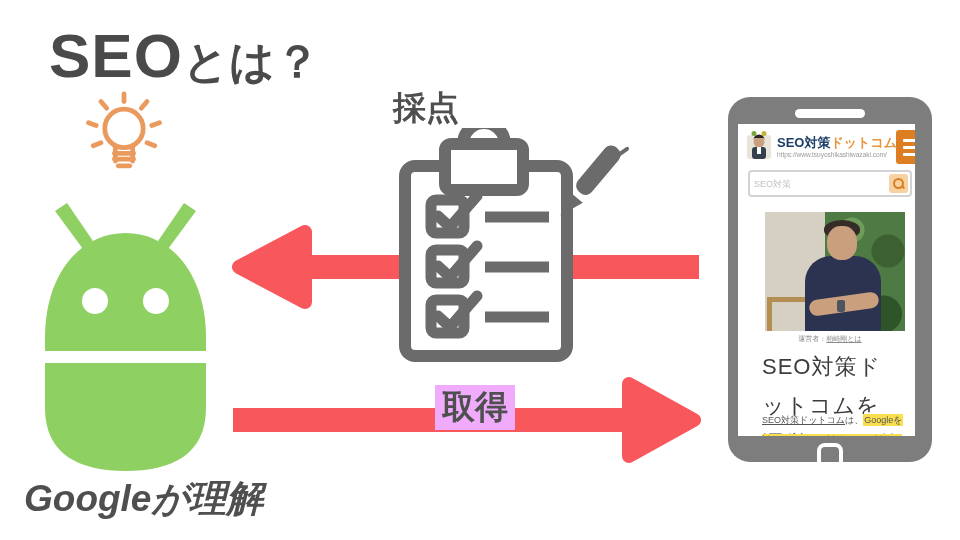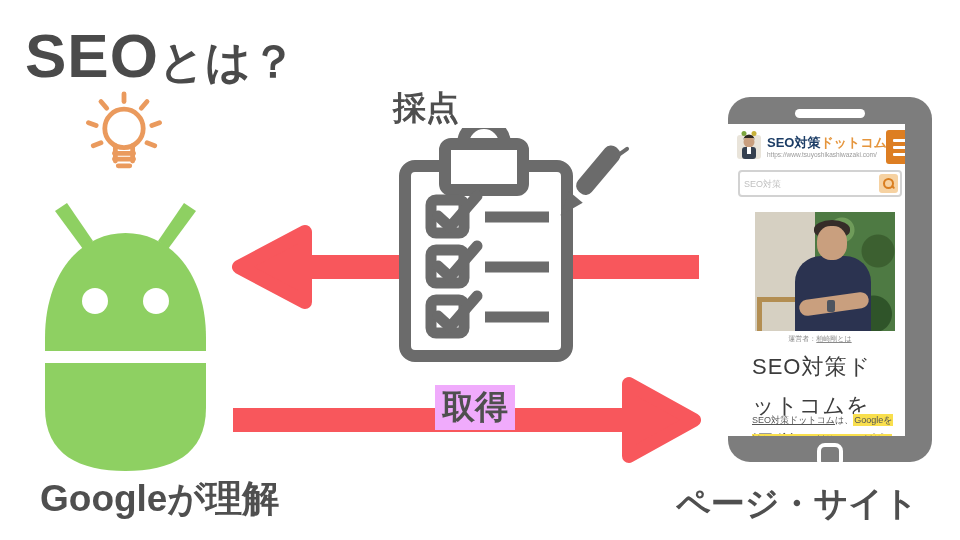--- a/index.html
+++ b/index.html
@@ -2,27 +2,27 @@
 <html><head>
 <meta charset="utf-8">
 <style>
   * { margin:0; padding:0; box-sizing:border-box; }
   html,body { width:960px; height:540px; }
   body { font-family:"Liberation Sans","DejaVu Sans",sans-serif; background:#ffffff; }
   #stage { position:relative; width:960px; height:540px; background:#ffffff; overflow:hidden; }
 
   
   .title { position:absolute; left:25px; top:4px; display:flex; align-items:baseline; color:#4a4a4a; white-space:nowrap; }
-  .title .t-seo   { font-size:62px; font-weight:800; letter-spacing:1px; }
+  .title .t-seo   { font-size:62px; font-weight:800; letter-spacing:1px;margin-left:24px; }
   .title .t-paren { font-size:38px; font-weight:800; }
   .title .t-suffix{ font-size:45px; font-weight:800;margin-top:28px; }
 
   
   .caption-big { position:absolute; font-weight:800; color:#4f4f4f; white-space:nowrap; }
-  .cap-google { left:40px; top:474px; font-size:37px; }
+  .cap-google { left:24px; top:474px; font-size:37px;font-style:italic; }
   .cap-page   { left:676px; top:481px; font-size:34px; }
   .cap-saiten { left:393px; top:86px; width:176px; text-align:left; font-size:33px; color:#4f4f4f; }
 
   
   .arrow { position:absolute; z-index:1; }
   .arrow-top    { left:225px; top:221px; }
   .arrow-bottom { left:233px; top:372px; }
   .acquire-label { position:absolute; left:435px; top:385px; z-index:3; background:#f0abfc;
                    padding:0 7px; font-size:33px; font-weight:800; color:#4f4f4f; white-space:nowrap; }
 
@@ -30,21 +30,21 @@
   .bulb  { position:absolute; left:76px; top:90px; z-index:2; }
   .robot { position:absolute; left:33px; top:203px; z-index:2; }
 
   
   .clipboard { position:absolute; left:393px; top:128px; z-index:2; }
 
   
   .phone { position:absolute; left:728px; top:97px; width:204px; height:365px;
            background:#7d7d7d; border-radius:22px; z-index:2; }
   .speaker { position:absolute; left:67px; top:12px; width:70px; height:9px; background:#ffffff; border-radius:5px; }
-  .screen { position:absolute; left:0; top:27px; width:177px; height:312px; background:#ffffff; overflow:hidden; }
+  .screen { position:absolute; left:10px; top:27px; width:177px; height:312px; background:#ffffff; overflow:hidden; }
   .home-btn { position:absolute; left:89px; top:346px; width:26px; height:26px;
               border:4px solid #ffffff; border-radius:8px; }
 
   
   .p-header { position:absolute; left:8px; top:5px; width:168px; height:38px; }
   .p-logo { position:absolute; left:0; top:2px; width:26px; height:30px; }
   .p-sitename { position:absolute; left:31px; top:5px; font-size:13px; font-weight:700; white-space:nowrap; }
   .p-sitename .nm-main { color:#1c3d66; }
   .p-sitename .nm-accent { color:#e5953c; }
   .p-url { position:absolute; left:31px; top:22px; font-size:6.5px; color:#9a9a9a; white-space:nowrap; letter-spacing:0; }
@@ -217,15 +217,14 @@
 
       <div class="p-body">
         <span class="lnk">SEO対策ドットコム</span><span>は、</span><span class="hl">Googleを対象としたSEO対策・MEO対策・</span>
       </div>
 
     </div>
     <div class="home-btn"></div>
   </div>
 
   <div class="cap-google caption-big">Googleが理解</div>
-  <div class="cap-page caption-big">ページ・サイト</div>
 
 </div>
 
 </body></html>

